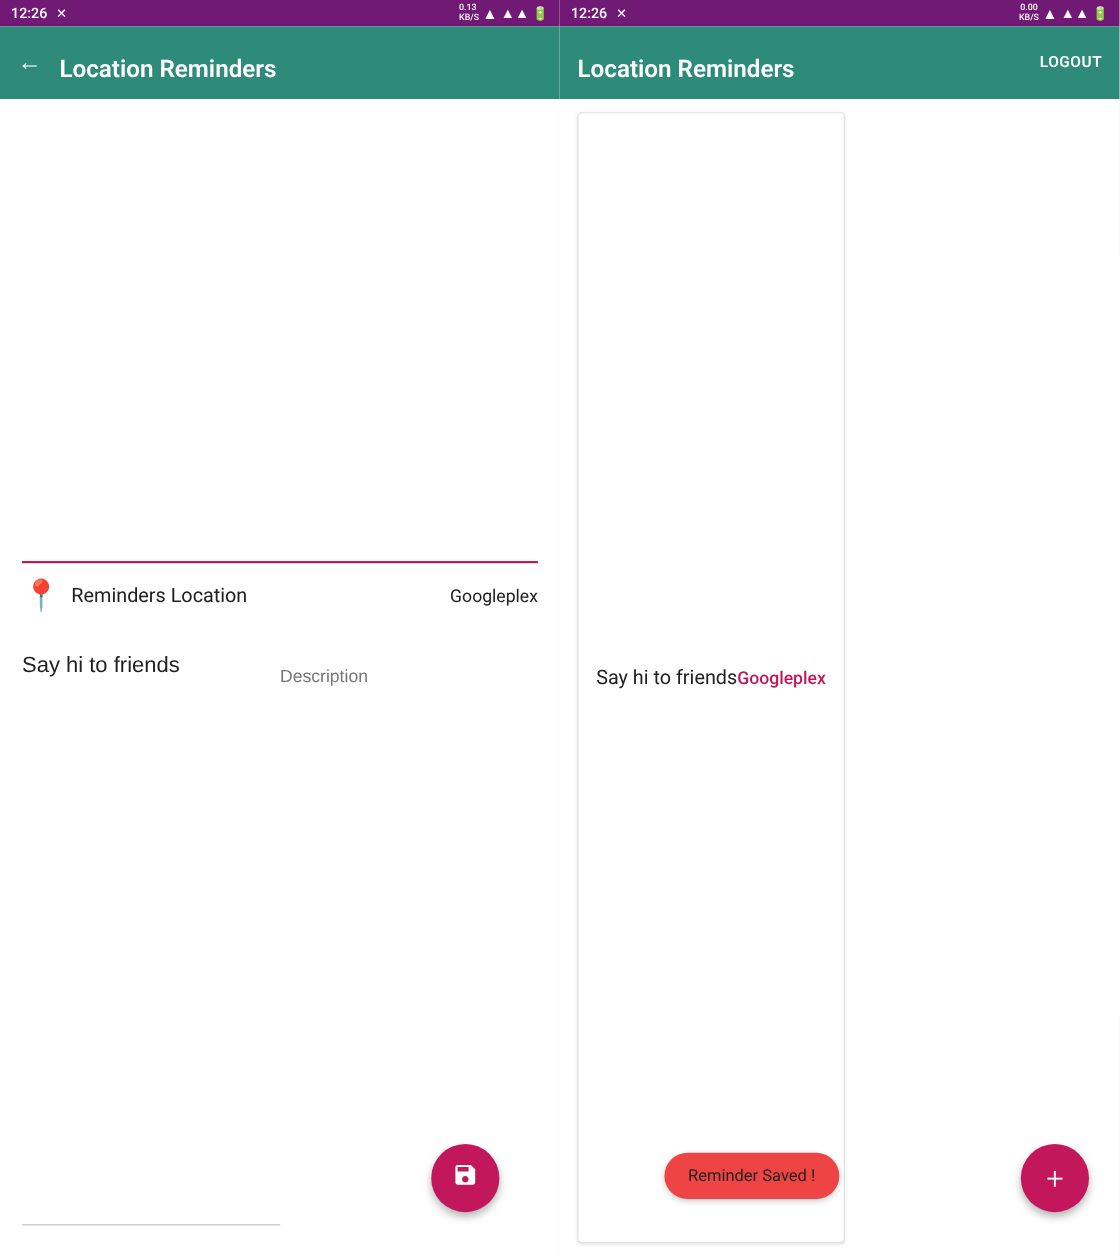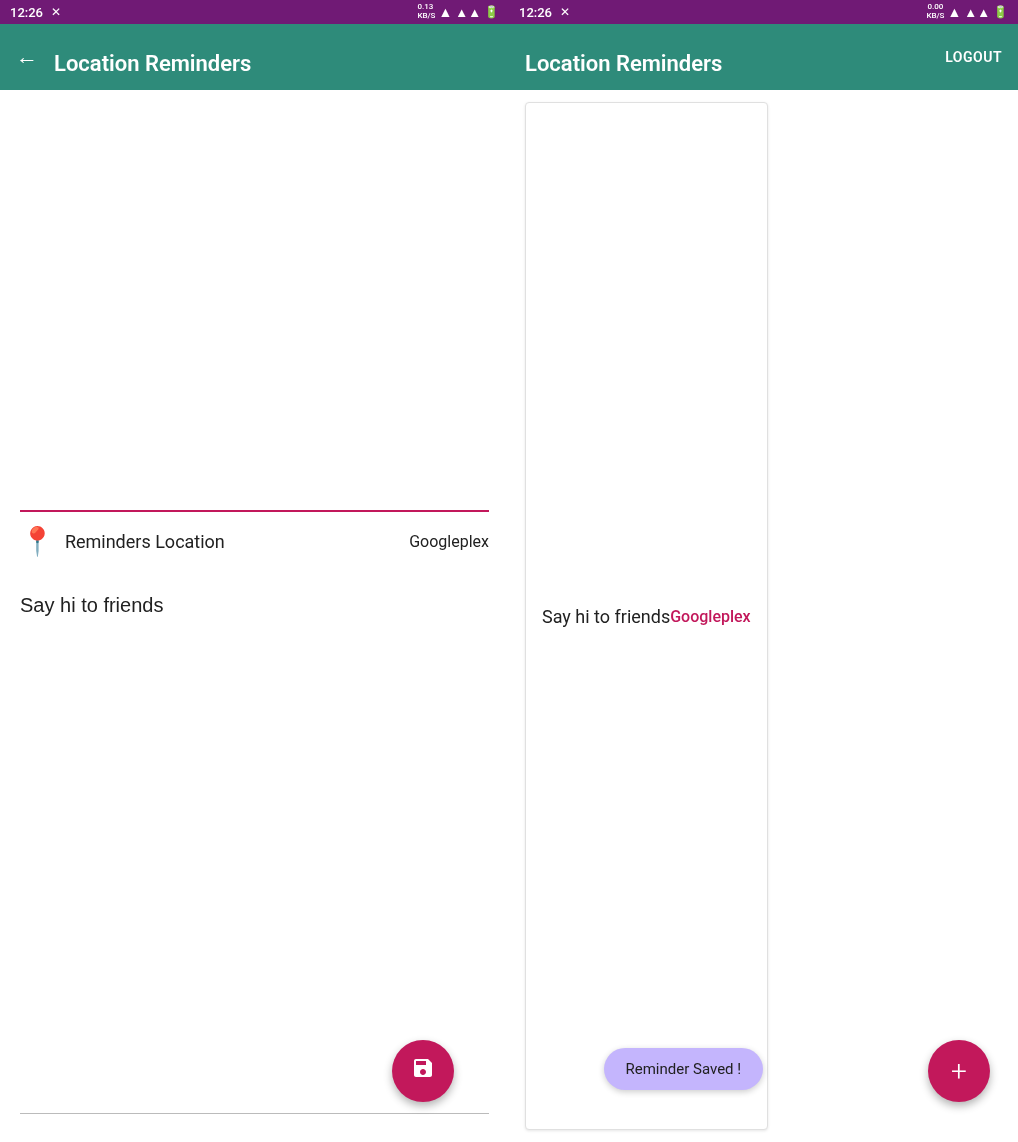--- a/index.html
+++ b/index.html
@@ -190,21 +190,21 @@
       color: #c2185b;
       font-weight: 500;
     }
 
     
     .snackbar {
       position: absolute;
       bottom: 52px;
       left: 50%;
       transform: translateX(-160px);
-      background: #c4b5fd;
+      background: #ef4444;
       border-radius: 24px;
       padding: 12px 22px;
       font-size: 15px;
       color: #212121;
       box-shadow: 0 2px 6px rgba(0,0,0,0.2);
       white-space: nowrap;
     }
 
     
     .fab-add {
@@ -255,20 +255,21 @@
     </div>
   </div>
 
   <div class="app-bar">
     <span class="app-bar-back">←</span>
     <span class="app-bar-title">Location Reminders</span>
   </div>
 
   <div class="content">
     <input class="title-input" value="Say hi to friends" type="text" style="">
+    <input class="desc-input" placeholder="Description" type="text" style="">
 
     <div class="divider-pink"></div>
 
     <div class="reminder-location-row">
       <span class="location-pin-icon">📍</span>
       <span class="reminder-location-label">Reminders Location</span>
       <span class="location-value">Googleplex</span>
     </div>
 
     <div class="fab-save">

